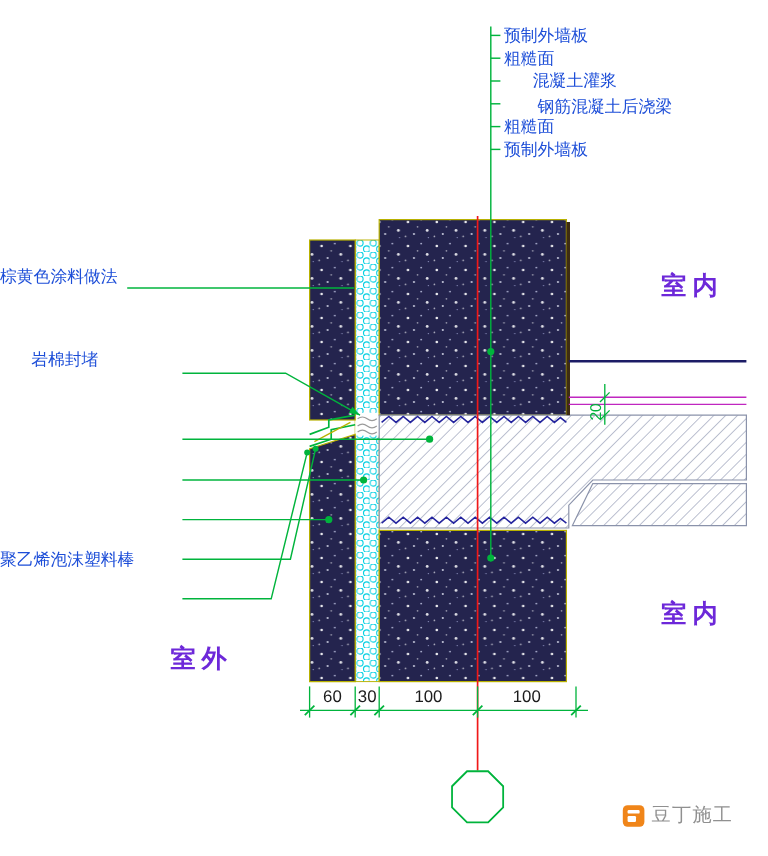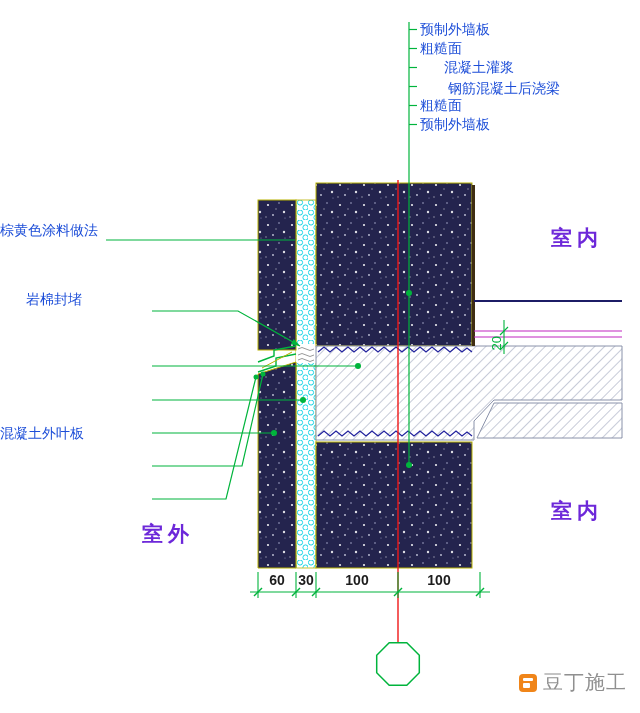--- a/index.html
+++ b/index.html
@@ -3,27 +3,27 @@
 <meta charset="utf-8">
 <style>
   html,body{margin:0;padding:0;background:#ffffff;}
   .canvas{position:relative;width:640px;height:713px;background:#ffffff;overflow:hidden;
           font-family:"Liberation Sans","DejaVu Sans",sans-serif;}
   svg{position:absolute;left:0;top:0;}
   .lbl{position:absolute;color:#1d4ed8;font-size:14px;line-height:17px;white-space:nowrap;}
   .lbl.right{text-align:left;}
   .room{position:absolute;color:#6d28d9;font-family:"Liberation Serif","DejaVu Serif",serif;
         font-weight:bold;font-size:21px;letter-spacing:5px;white-space:nowrap;}
-  .dimnum{position:absolute;color:#1c1c1c;font-size:14px;font-weight:700;text-align:center;white-space:nowrap;}
+  .dimnum{position:absolute;color:#1c1c1c;font-size:14px;font-weight:400;text-align:center;white-space:nowrap;}
   .dim20{position:absolute;color:#00b43c;font-size:13px;transform:rotate(-90deg);transform-origin:center;}
   .watermark{position:absolute;left:519px;top:669px;display:flex;align-items:center;gap:6px;}
   .wm-logo{width:18px;height:18px;background:#f08519;border-radius:4px;position:relative;}
   .wm-logo:before{content:"";position:absolute;left:4px;top:4px;width:10px;height:3px;background:#ffffff;border-radius:1px;}
   .wm-logo:after{content:"";position:absolute;left:4px;top:9px;width:7px;height:5px;background:#ffffff;border-radius:1px;}
-  .wm-text{color:#909090;font-size:20px;letter-spacing:1px;}
+  .wm-text{color:#909090;font-size:16px;letter-spacing:1px;}
 </style>
 </head>
 <body>
 
 <div class="canvas">
 
   <svg width="640" height="713" viewBox="0 0 640 713">
     <defs>
       <pattern id="speckle" width="24" height="20" patternUnits="userSpaceOnUse">
         <rect width="24" height="20" fill="#24244e"></rect>
@@ -139,23 +139,23 @@
 
   <div class="lbl" style="left:420px;top:21px;">预制外墙板</div>
   <div class="lbl" style="left:420px;top:40px;">粗糙面</div>
   <div class="lbl" style="left:420px;top:59px;margin-left:24px;">混凝土灌浆</div>
   <div class="lbl" style="left:420px;top:80px;margin-left:28px;">钢筋混凝土后浇梁</div>
   <div class="lbl" style="left:420px;top:97px;">粗糙面</div>
   <div class="lbl" style="left:420px;top:116px;">预制外墙板</div>
 
   <div class="lbl right" style="left:0;width:216px;top:222px;">棕黄色涂料做法</div>
   <div class="lbl right" style="left:0;width:148px;top:291px;margin-left:26px;">岩棉封堵</div>
-  <div class="lbl right" style="left:0;width:148px;top:425px;">混凝土外叶板</div>
+  <div class="lbl right" style="left:0;width:148px;top:458px;">聚乙烯泡沫塑料棒</div>
 
-  <div class="room" style="left:142px;top:520px;">室外</div>
+  <div class="room" style="left:142px;top:535px;">室外</div>
   <div class="room" style="left:551px;top:224px;">室内</div>
   <div class="room" style="left:551px;top:497px;">室内</div>
 
   <div class="dimnum" style="left:252px;width:50px;top:572px;">60</div>
   <div class="dimnum" style="left:281px;width:50px;top:572px;">30</div>
   <div class="dimnum" style="left:332px;width:50px;top:572px;">100</div>
   <div class="dimnum" style="left:414px;width:50px;top:572px;">100</div>
 
   <div class="dim20" style="left:484px;top:331px;width:24px;">20</div>
 

